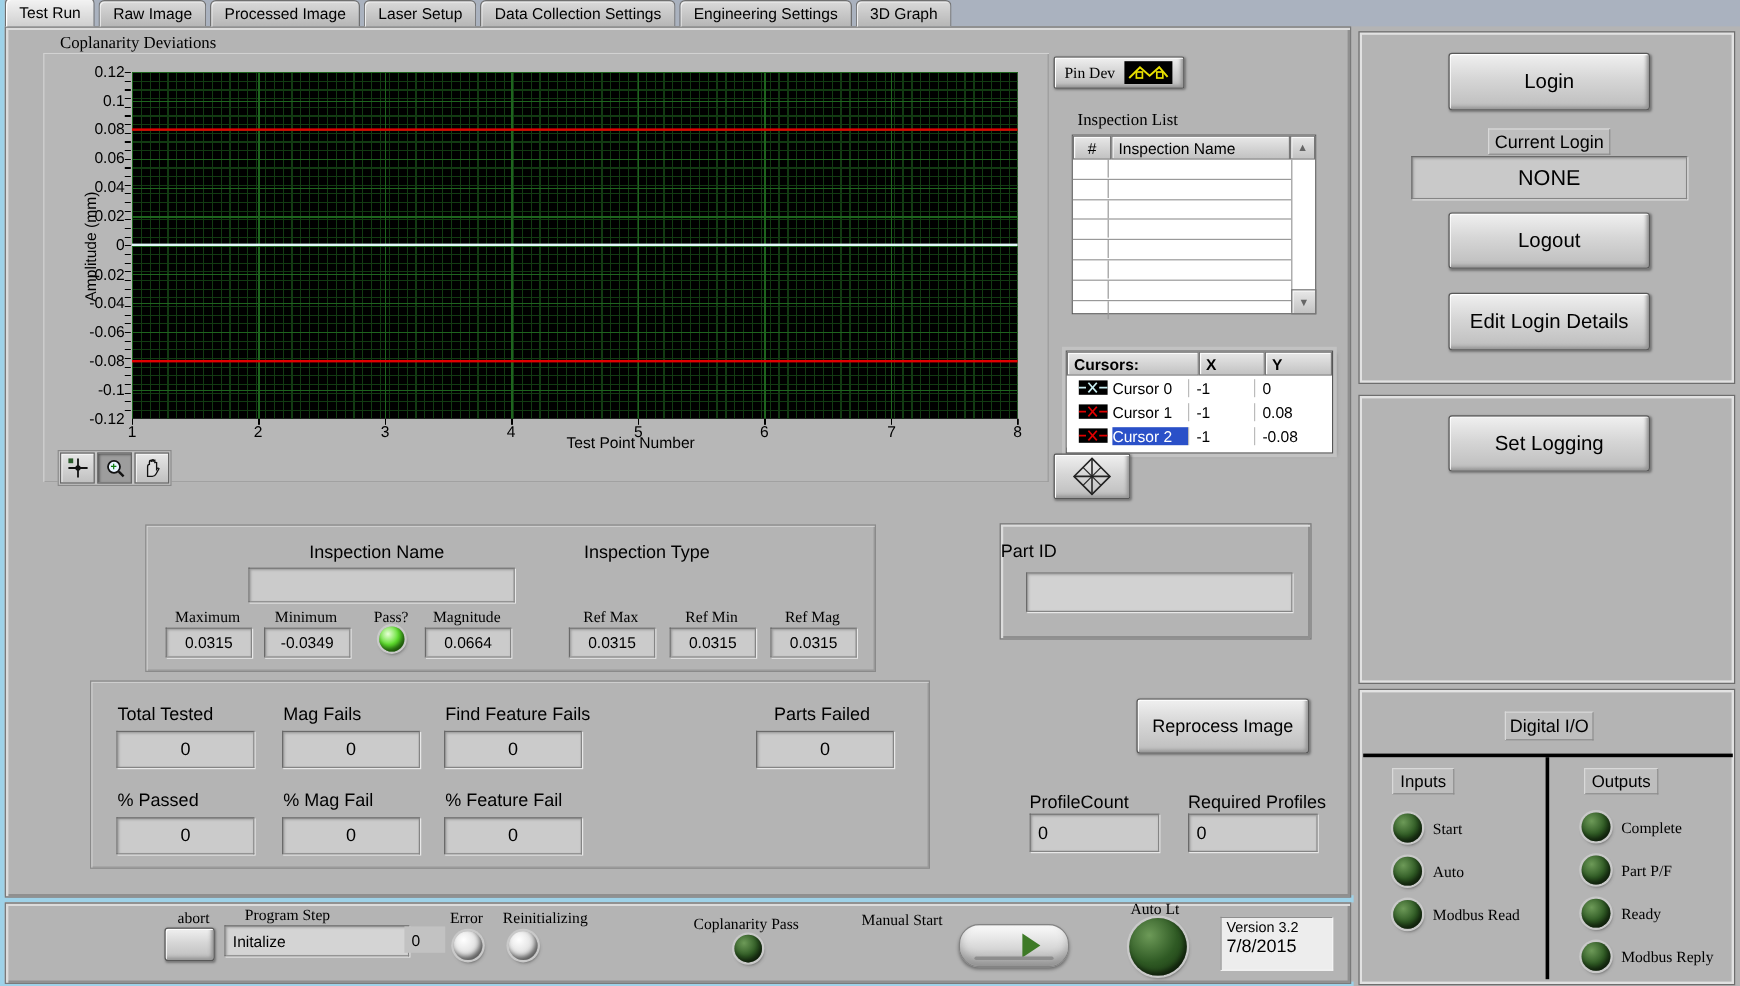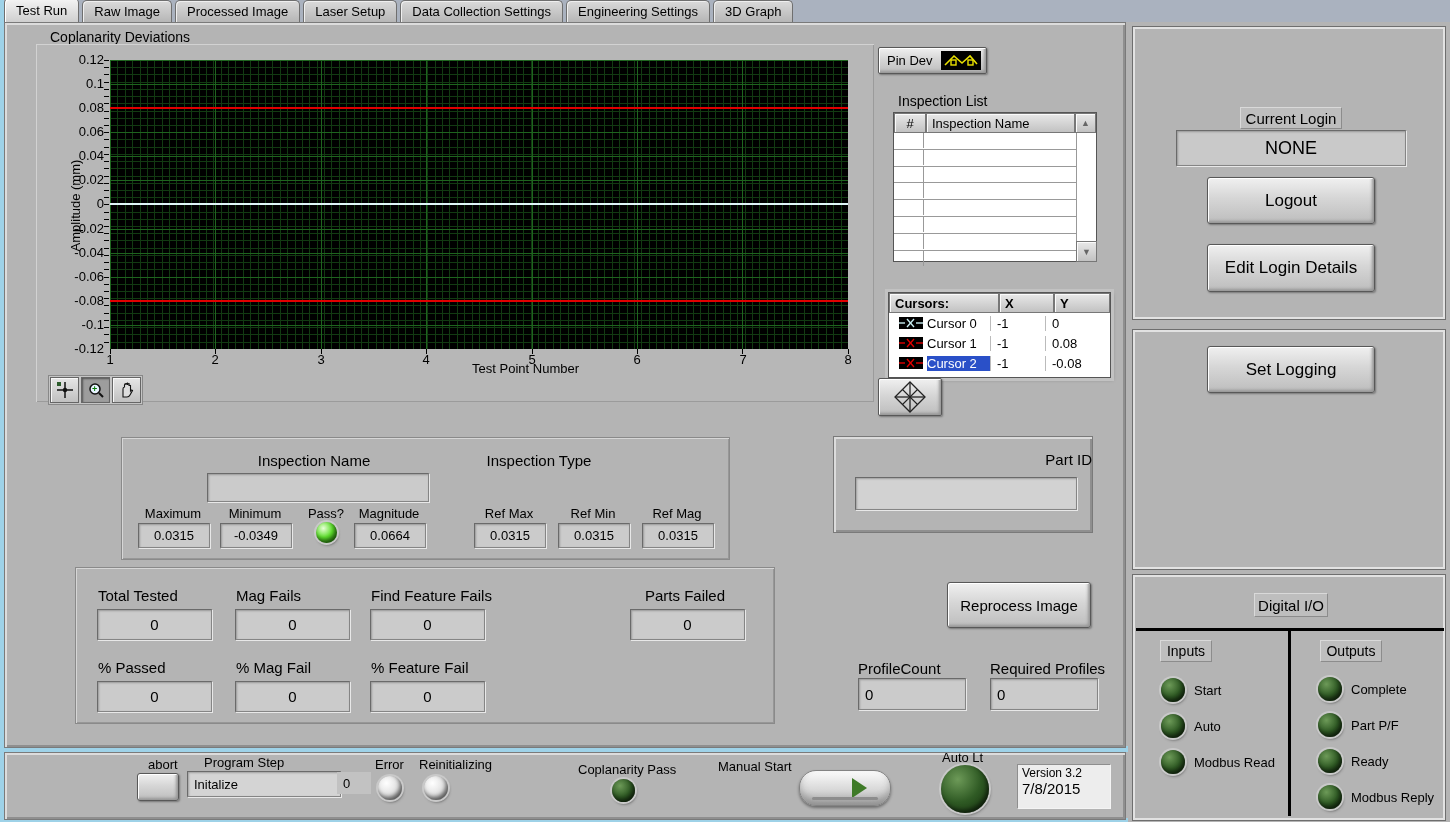--- a/index.html
+++ b/index.html
@@ -11,21 +11,21 @@
   .group{background:#b4b4b4;border:2px solid #e2e2e2;outline:1px solid #6e6e6e;}
   .thingroup{border:1px solid #8a8a8a;box-shadow:inset 1px 1px 0 #d6d6d6, inset -1px -1px 0 #979797;}
   .btn{background:linear-gradient(180deg,#f0f0f0 0%,#d6d6d6 45%,#bdbdbd 100%);
        border:1px solid #585858;border-radius:3px;
        box-shadow:inset 1px 1px 0 #ffffff, inset -2px -2px 3px #969696, 1px 1px 2px rgba(0,0,0,.35);
        display:flex;align-items:center;justify-content:center;font-size:15px;cursor:default;}
   .field{background:#cbcbcb;border:1px solid #858585;border-top-color:#6a6a6a;border-left-color:#6a6a6a;
          box-shadow:inset 1px 1px 2px rgba(0,0,0,.25), 1px 1px 0 #e8e8e8;
          display:flex;align-items:center;justify-content:center;font-size:14px;}
   .field.left{justify-content:flex-start;padding-left:6px;}
-  .lbl{font-size:13px;white-space:nowrap;}
+  .lbl{font-size:13px;white-space:nowrap;font-family:Liberation Serif, serif;}
   .lblbox{background:#bebebe;border:1px solid #d9d9d9;border-right-color:#8c8c8c;border-bottom-color:#8c8c8c;
           display:flex;align-items:center;justify-content:center;font-size:15px;white-space:nowrap;}
   .led{border-radius:50%;
        background:radial-gradient(circle at 35% 30%, #6d9a58, #2f5a24 50%, #16320f 95%);
        box-shadow:0 0 0 2px #c9c9c9, 1px 2px 3px rgba(60,60,60,.8), inset -2px -3px 4px rgba(0,0,0,.55);}
   .led.on{background:radial-gradient(circle at 35% 30%, #e9ffd8, #5fe02e 45%, #2a9a0c 92%);}
   .led.gray{background:radial-gradient(circle at 35% 30%, #ffffff, #dedede 55%, #b2b2b2 95%);}
   .tab{height:21px;padding:0 11px;display:flex;align-items:center;font-size:13px;white-space:nowrap;
        background:linear-gradient(180deg,#dadada,#b6b6b6);border:1px solid #6f6f6f;border-bottom:none;
        border-radius:5px 5px 0 0;margin-right:3px;box-shadow:inset 1px 1px 0 #efefef;}
@@ -281,31 +281,32 @@
   <div class="a field" style="left:370px;top:609px;width:113px;height:29px;font-size:15px;">0</div>
   <div class="a field" style="left:630px;top:609px;width:113px;height:29px;font-size:15px;">0</div>
   <div class="a" style="left:98px;top:659px;font-size:15px;">% Passed</div>
   <div class="a" style="left:236px;top:659px;font-size:15px;">% Mag Fail</div>
   <div class="a" style="left:371px;top:659px;font-size:15px;">% Feature Fail</div>
   <div class="a field" style="left:97px;top:681px;width:113px;height:29px;font-size:15px;">0</div>
   <div class="a field" style="left:235px;top:681px;width:113px;height:29px;font-size:15px;">0</div>
   <div class="a field" style="left:370px;top:681px;width:113px;height:29px;font-size:15px;">0</div>
 
   <div class="a raised" style="left:833px;top:436px;width:258px;height:95px;">
-    <div style="text-align:right;margin-top:14px;font-size:15px;">Part ID</div>
+    <div style="text-align:left;margin-top:14px;font-size:15px;">Part ID</div>
   </div>
   <div class="a field left" style="left:855px;top:477px;width:214px;height:31px;background:#d2d2d2;"></div>
 
   <div class="a btn" style="left:947px;top:582px;width:142px;height:44px;">Reprocess Image</div>
   <div class="a" style="left:858px;top:660px;font-size:15px;">ProfileCount</div>
   <div class="a field left" style="left:858px;top:678px;width:100px;height:30px;font-size:15px;">0</div>
   <div class="a" style="left:990px;top:660px;font-size:15px;">Required Profiles</div>
   <div class="a field left" style="left:990px;top:678px;width:100px;height:30px;font-size:15px;">0</div>
 
   <div class="a group" style="left:1133px;top:27px;width:308px;height:288px;"></div>
+  <div class="a btn" style="left:1207px;top:44px;width:166px;height:46px;font-size:17px;">Login</div>
   <div class="a lblbox" style="left:1240px;top:107px;width:100px;height:20px;">Current Login</div>
   <div class="a field" style="left:1176px;top:130px;width:228px;height:34px;font-size:18px;background:#c9c9c9;">NONE</div>
   <div class="a btn" style="left:1207px;top:177px;width:166px;height:45px;font-size:17px;">Logout</div>
   <div class="a btn" style="left:1207px;top:244px;width:166px;height:46px;font-size:17px;">Edit Login Details</div>
 
   <div class="a group" style="left:1133px;top:330px;width:308px;height:235px;"></div>
   <div class="a btn" style="left:1207px;top:346px;width:166px;height:45px;font-size:17px;">Set Logging</div>
 
   <div class="a group" style="left:1133px;top:575px;width:308px;height:241px;"></div>
   <div class="a lblbox" style="left:1254px;top:593px;width:72px;height:22px;">Digital I/O</div>

